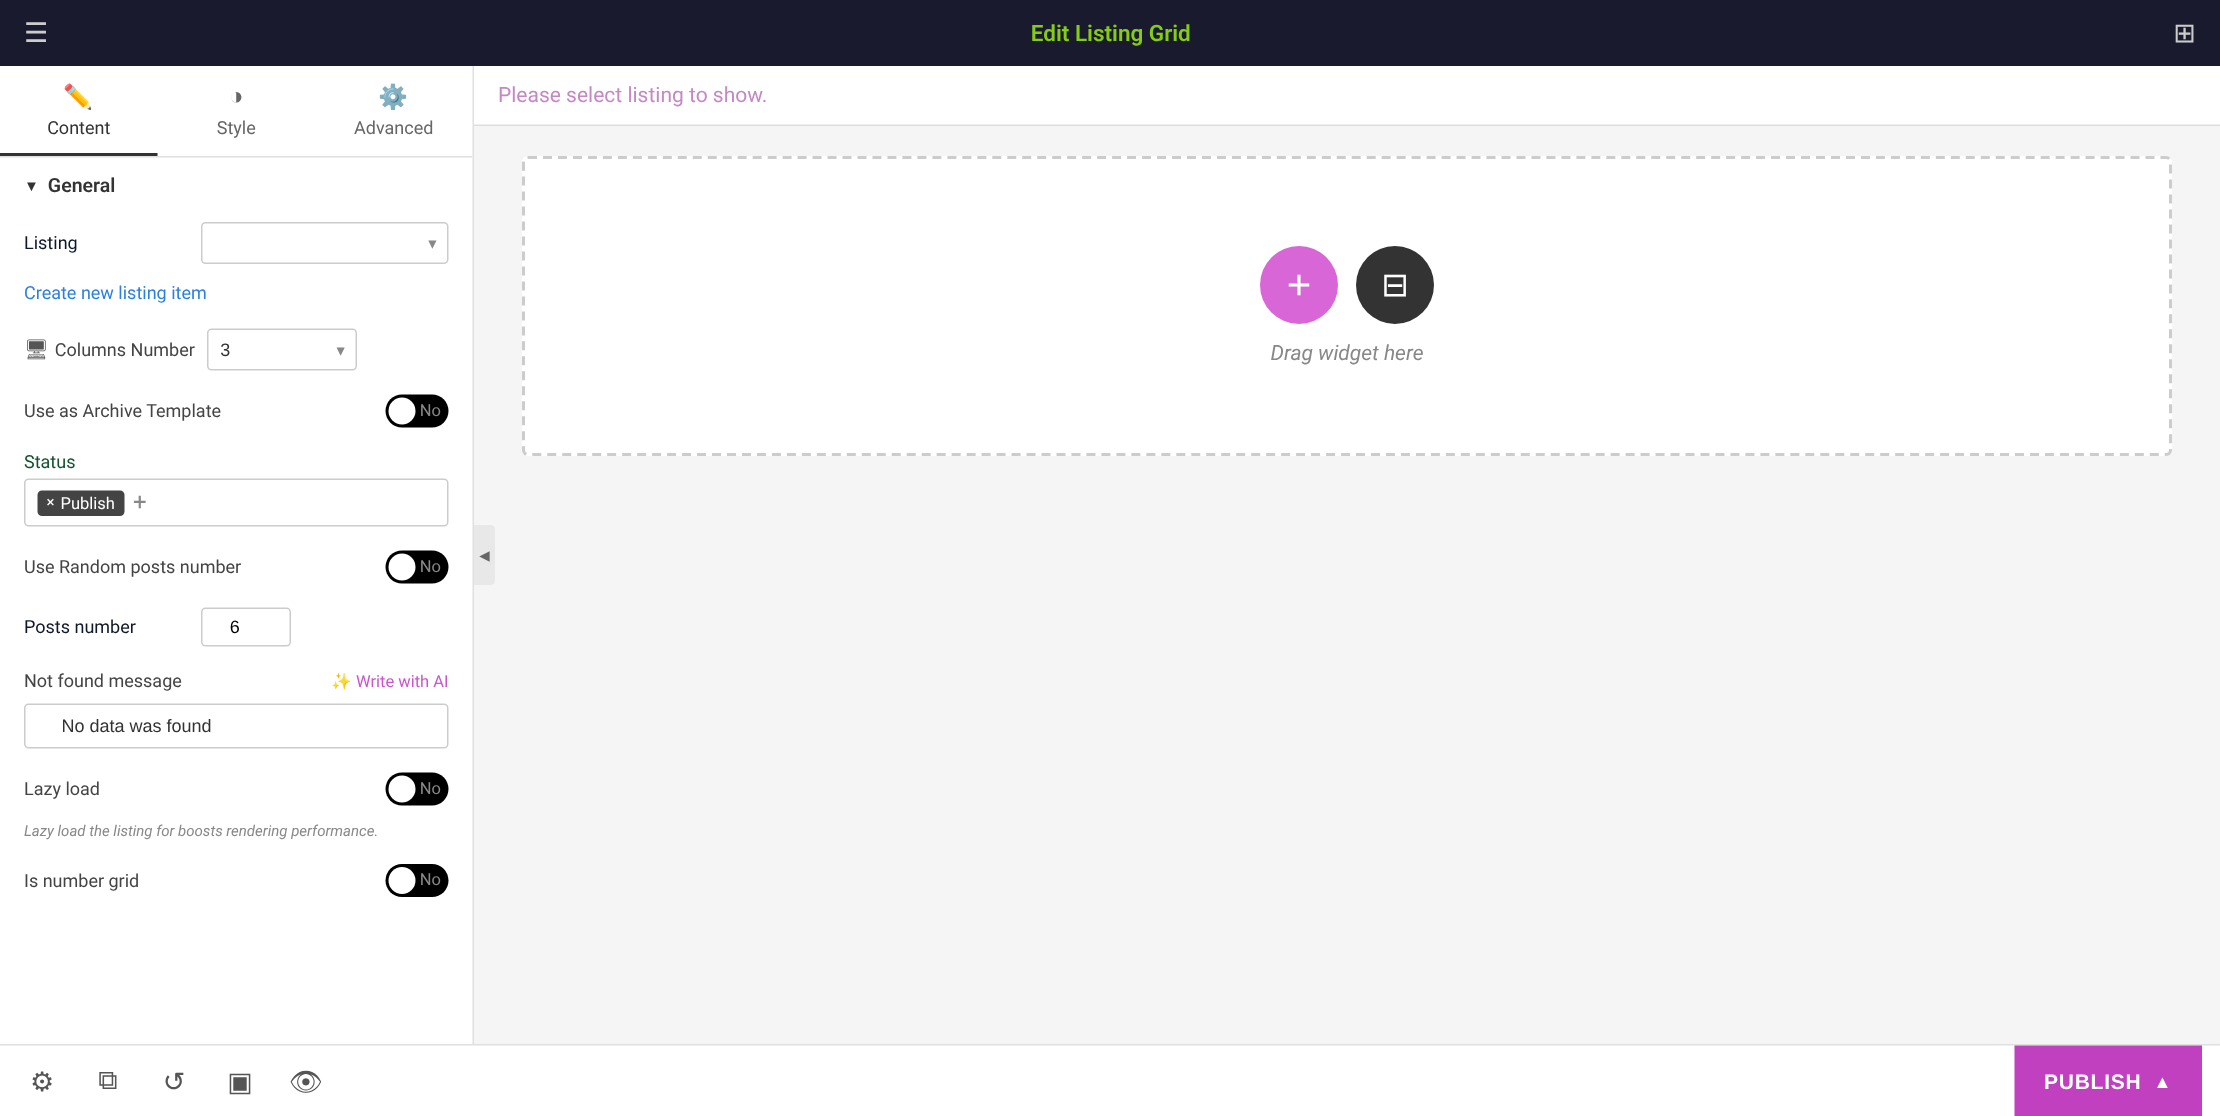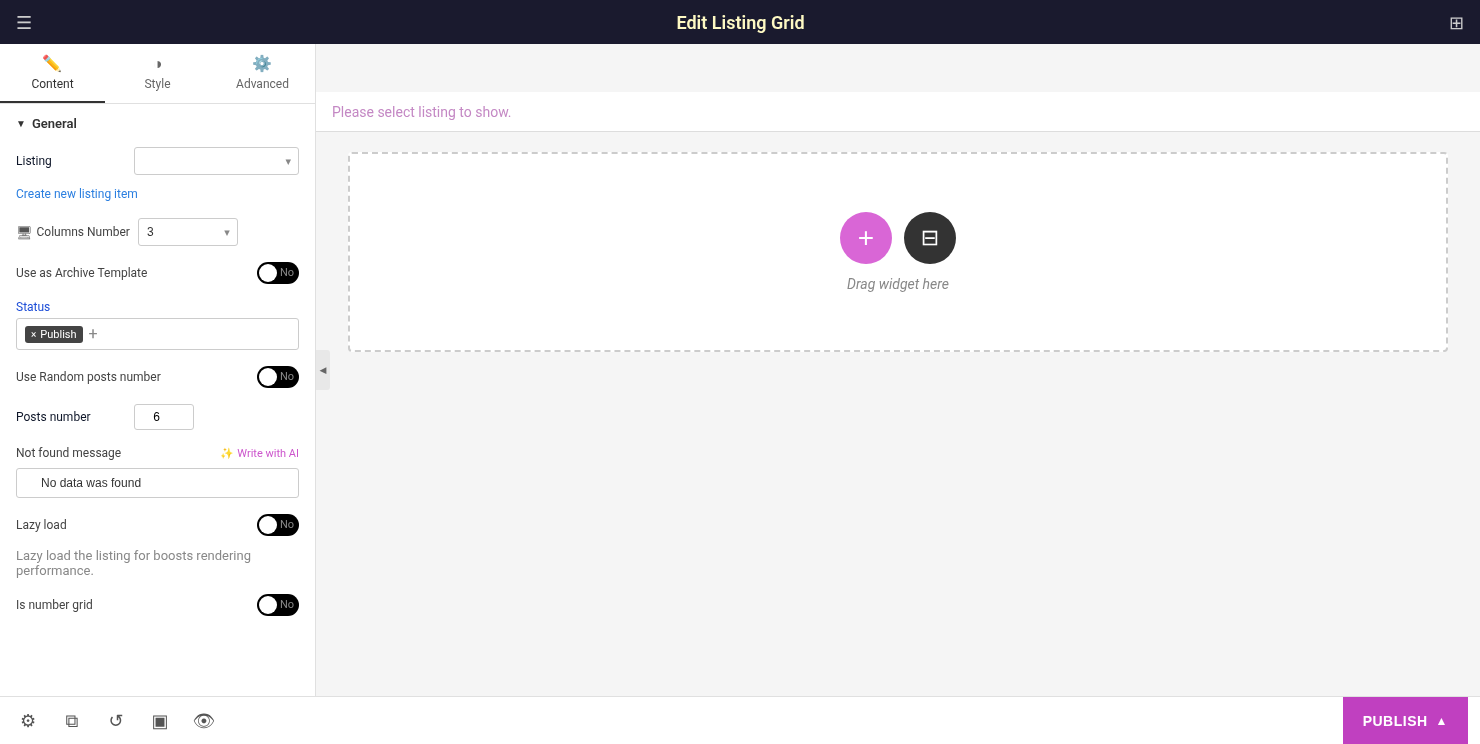--- a/index.html
+++ b/index.html
@@ -3,21 +3,21 @@
   <meta charset="utf-8">
   <style>
     * { box-sizing: border-box; margin: 0; padding: 0; }
     body { font-family: -apple-system, BlinkMacSystemFont, 'Segoe UI', Roboto, sans-serif; display: flex; flex-direction: column; height: 744px; overflow: hidden; background: #f0f0f0; }
 
     
     .top-bar {
       display: flex; align-items: center; justify-content: space-between;
       background: #1a1a2e; color: #fff; height: 44px; padding: 0 16px; flex-shrink: 0;
     }
-    .top-bar-title { font-size: 18px; font-weight: 600; color: #fef9c3; }
+    .top-bar-title { font-size: 15px; font-weight: 600; color: #84cc16; }
     .top-bar-left, .top-bar-right { display: flex; align-items: center; gap: 12px; }
     .hamburger-icon, .grid-icon { cursor: pointer; font-size: 18px; color: #ccc; }
 
     
     .main-layout { display: flex; flex: 1; overflow: hidden; }
 
     
     .sidebar {
       width: 316px; background: #fff; flex-shrink: 0; display: flex; flex-direction: column;
       border-right: 1px solid #e0e0e0; overflow: hidden;
@@ -72,21 +72,21 @@
       position: relative; width: 42px; height: 22px; background: #000000; border-radius: 11px;
       cursor: pointer; flex-shrink: 0;
     }
     .toggle-knob {
       position: absolute; width: 18px; height: 18px; background: #fff; border-radius: 50%;
       top: 2px; left: 2px; transition: left 0.2s;
     }
     .toggle-label { font-size: 11px; color: #888; position: absolute; right: 5px; top: 4px; }
 
     
-    .status-label { font-size: 12px; color: #1d4ed8; padding: 8px 16px 4px; }
+    .status-label { font-size: 12px; color: #14532d; padding: 8px 16px 4px; }
     .status-field {
       margin: 0 16px 8px; border: 1px solid #ccc; border-radius: 3px; padding: 5px 8px;
       display: flex; align-items: center; gap: 6px; flex-wrap: wrap; min-height: 32px;
     }
     .status-tag {
       display: flex; align-items: center; gap: 4px; background: #444; color: #fff;
       border-radius: 3px; padding: 2px 6px; font-size: 11px;
     }
     .status-tag .remove { cursor: pointer; font-size: 10px; }
     .status-add { cursor: pointer; font-size: 16px; color: #888; line-height: 1; }
@@ -104,27 +104,27 @@
     
     .nfm-row { padding: 8px 16px 4px; }
     .nfm-row label { font-size: 12px; color: #444; display: flex; align-items: center; justify-content: space-between; gap: 32px; }
     .write-ai { color: #cc55cc; font-size: 11px; cursor: pointer; display: flex; align-items: center; gap: 3px; }
     .nfm-input {
       width: calc(100% - 32px); margin: 4px 16px 8px; padding: 7px 24px;
       border: 1px solid #ccc; border-radius: 3px; font-size: 12px; color: #333;
     }
 
     
-    .help-text { padding: 4px 16px 8px; font-size: 13px; color: #888; }
+    .help-text { padding: 4px 16px 8px; font-size: 10px; color: #888; font-style: italic; }
 
     
     .canvas-area { flex: 1; display: flex; flex-direction: column; background: #f5f5f5; overflow: auto; position: relative; }
     .canvas-top-bar {
       background: #fff; border-bottom: 1px solid #ddd; padding: 0 16px; height: 40px;
-      display: flex; align-items: center; margin-top: 48px;
+      display: flex; align-items: center;
     }
     .canvas-notice {
       font-size: 14px; color: #c488c4;
     }
     .canvas-content { flex: 1; padding: 20px; display: flex; align-items: flex-start; justify-content: center; }
     .canvas-frame {
       width: 100%; max-width: 1100px; min-height: 200px;
       border: 2px dashed #ccc; border-radius: 4px; background: #fff;
       display: flex; flex-direction: column; align-items: center; justify-content: center;
       padding: 40px 20px;

